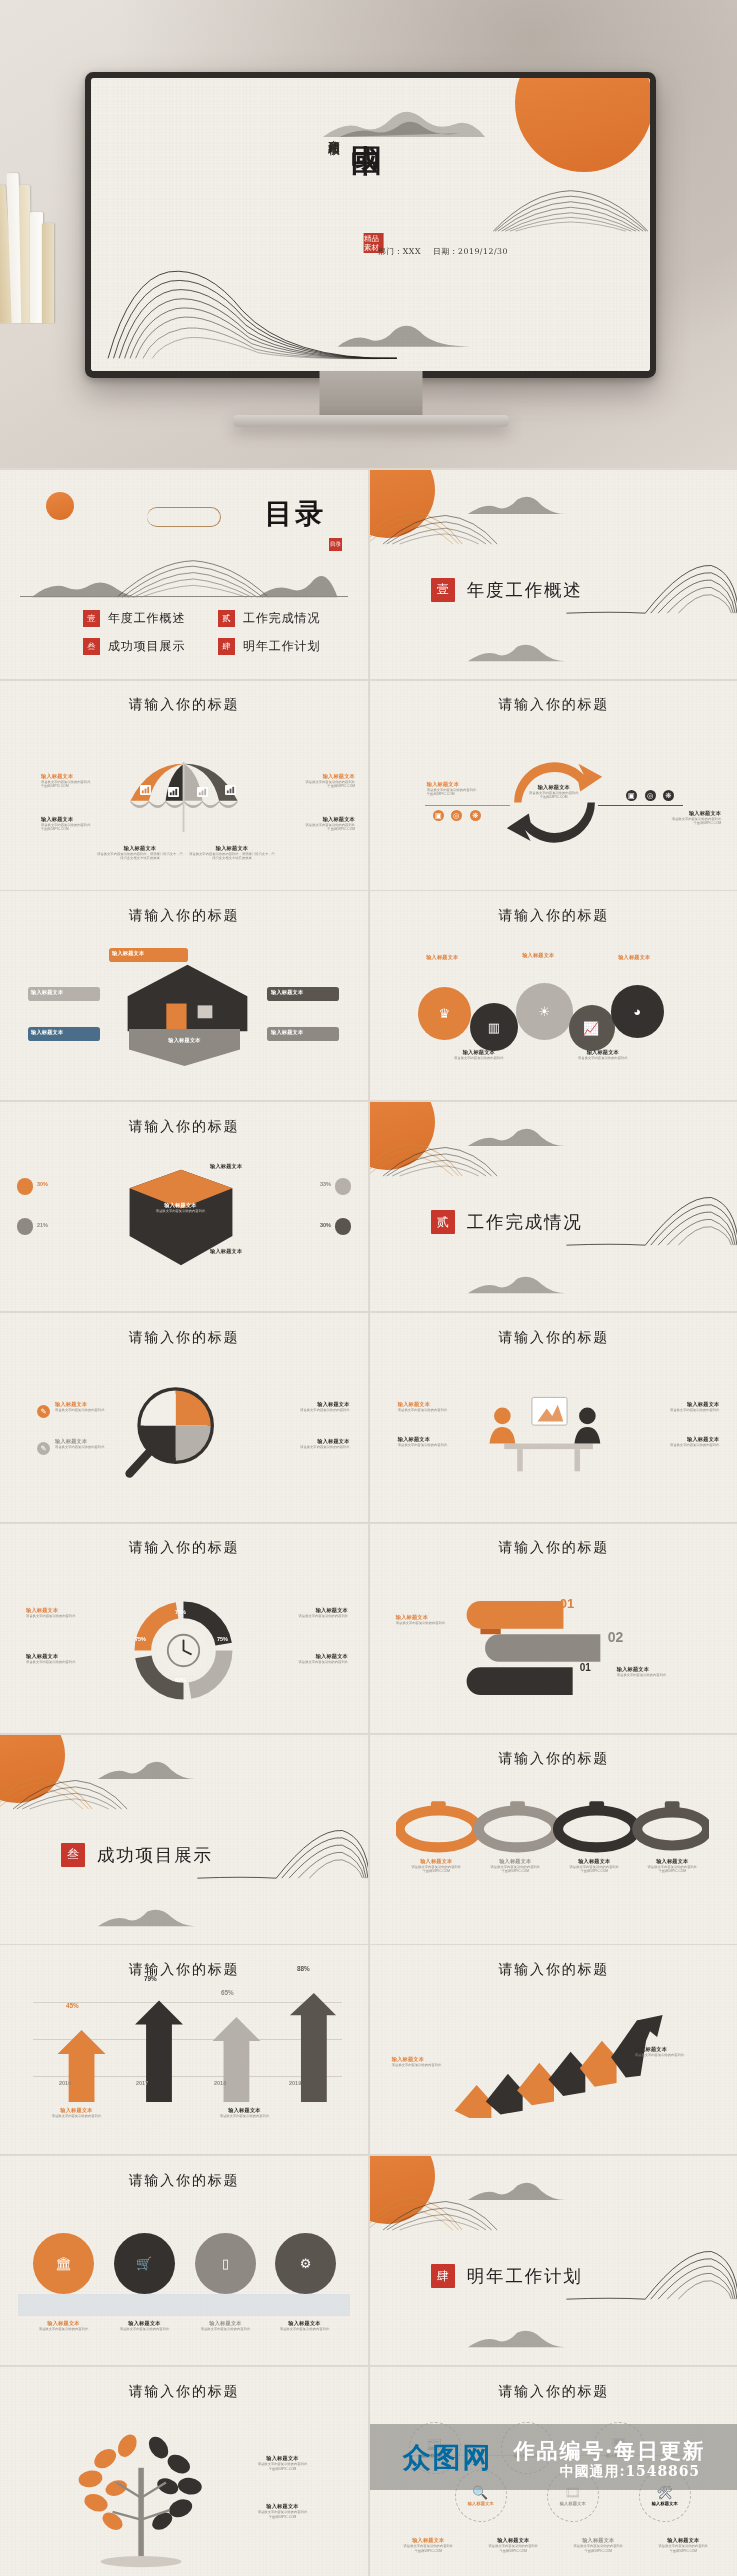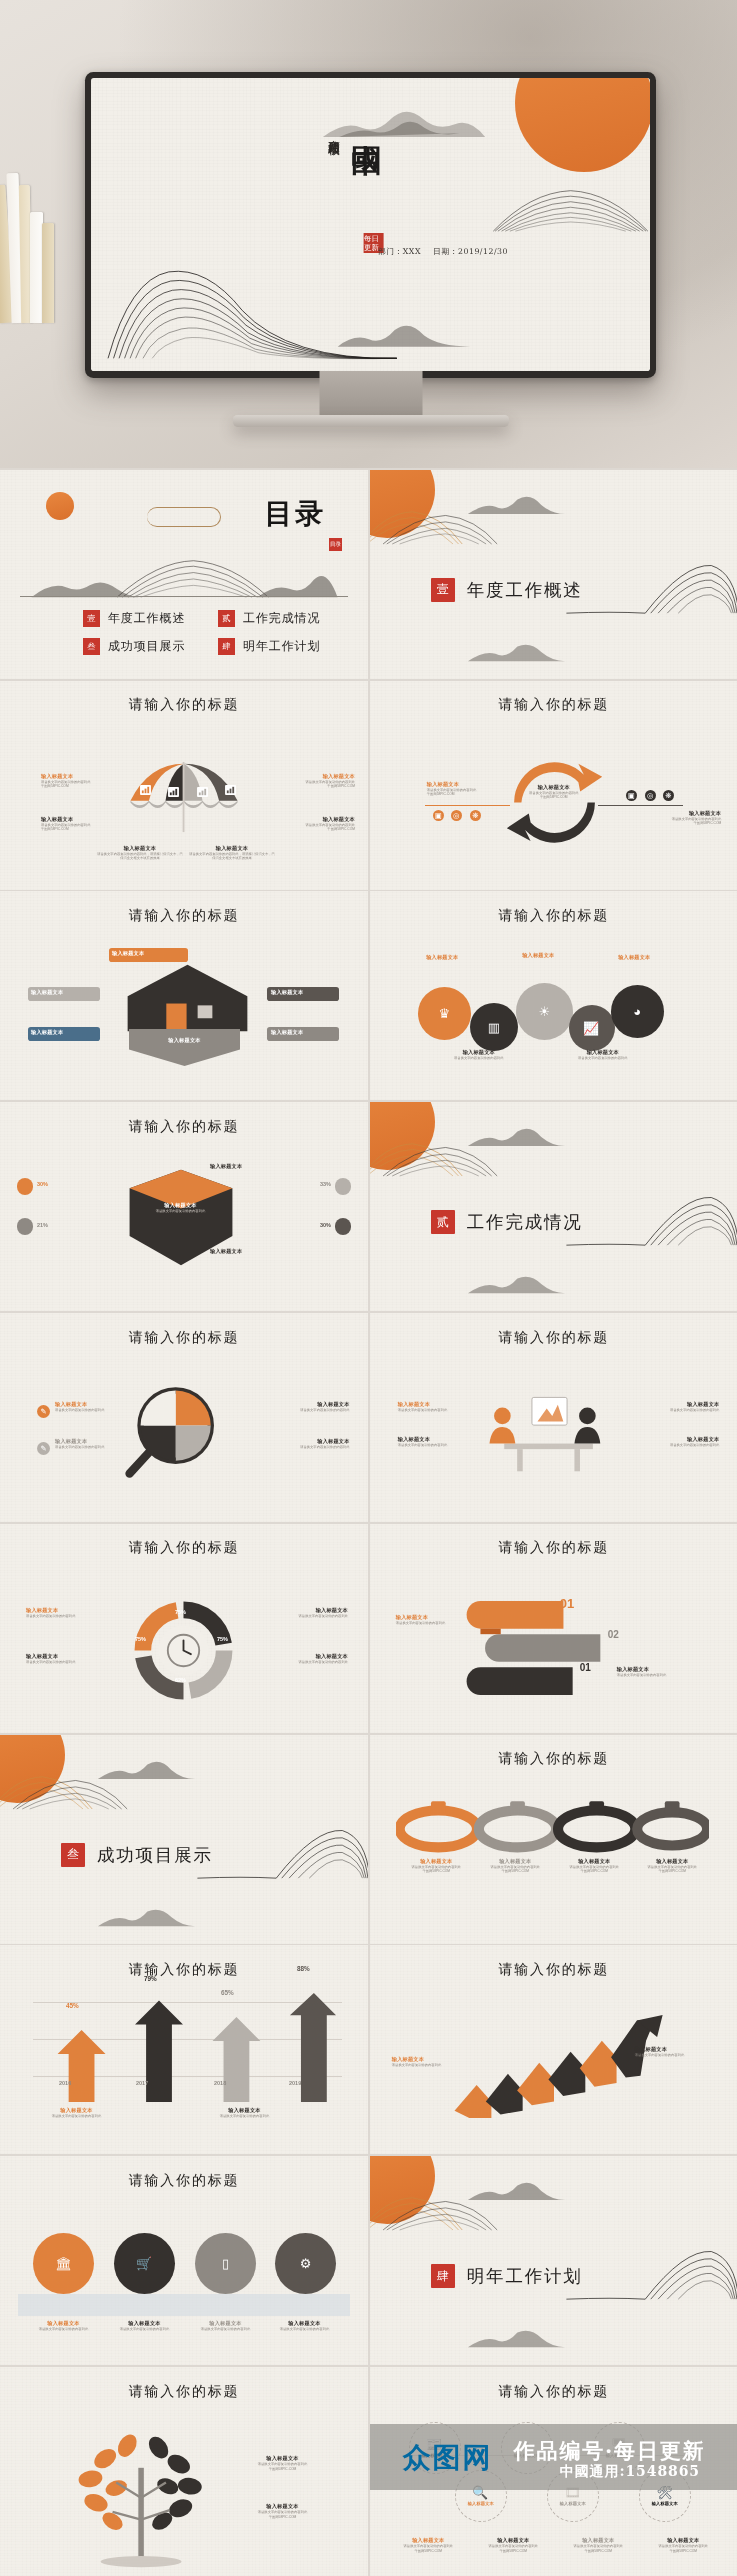--- a/index.html
+++ b/index.html
@@ -275,21 +275,21 @@
           </div>
 
           <div class="ink-lines" style="left:243px;top:241px;">
             <svg width="138" height="29.5" viewBox="0 0 150 32">
               <path d="M4 30 Q22 16 38 22 Q52 28 66 12 Q82 0 98 18 Q114 30 148 30 Z" fill="#6d6862" opacity=".6"></path>
             </svg>
           </div>
 
           <div class="cover-title-zh">中國</div>
           <div class="cover-sub-zh">商務通用模板</div>
-          <div class="cover-seal">每日更新</div>
+          <div class="cover-seal">精品素材</div>
           <div class="cover-meta">
             <span>部门：XXX</span>
             <span>日期：2019/12/30</span>
           </div>
         </div>
       </div>
     </div>
   </div>
 
   <div class="grid">
@@ -732,21 +732,21 @@
     <div class="slide">
       <div class="paper-tex"></div>
       <div class="s-title">请输入你的标题</div>
       <svg style="position:absolute;left:92px;top:64px;" width="166" height="120" viewBox="0 0 180 130">
         <path d="M20 14 L110 14 L110 44 L20 44 A15 15 0 0 1 20 14 Z" fill="#e0813c"></path>
         <path d="M40 50 L150 50 L150 80 L40 80 A15 15 0 0 1 40 50 Z" fill="#8e8983"></path>
         <path d="M20 86 L120 86 L120 116 L20 116 A15 15 0 0 1 20 86 Z" fill="#35312e"></path>
         <path d="M20 44 L42 44 L42 50 L20 50 Z" fill="#c05f21"></path>
       </svg>
       <div class="pct" style="left:190px;top:72px;color:#e0813c;font-size:13px;font-weight:700;">01</div>
-      <div class="pct" style="left:238px;top:105px;color:#8e8983;font-size:10px;font-weight:700;">02</div>
+      <div class="pct" style="left:238px;top:105px;color:#8e8983;font-size:14px;font-weight:700;">02</div>
       <div class="pct" style="left:210px;top:138px;color:#35312e;font-size:10px;font-weight:700;">01</div>
       <div class="txt-blk" style="left:26px;top:90px;">
         <div class="lbl-h or">输入标题文本</div>
         <div class="lbl-b">请替换文字内容复制你的内容到此</div>
       </div>
       <div class="txt-blk" style="left:247px;top:142px;">
         <div class="lbl-h dk">输入标题文本</div>
         <div class="lbl-b">请替换文字内容复制你的内容到此</div>
       </div>
     </div>

